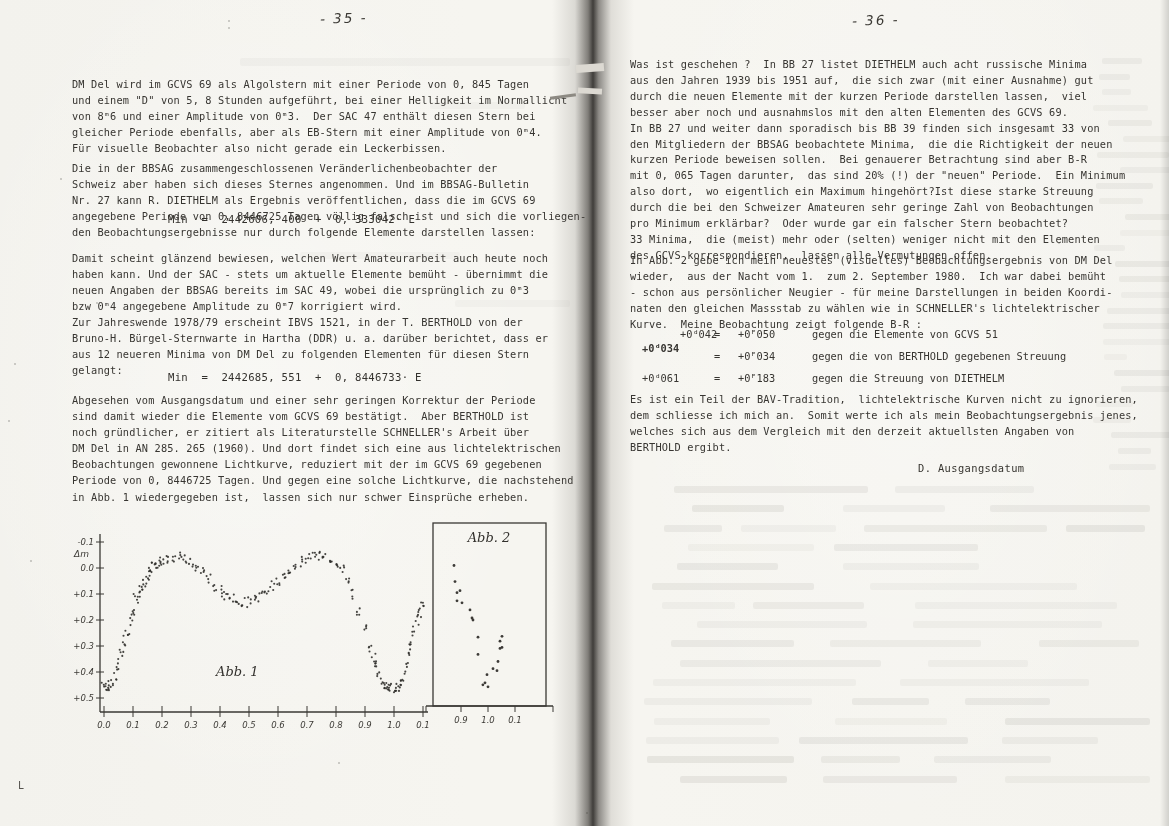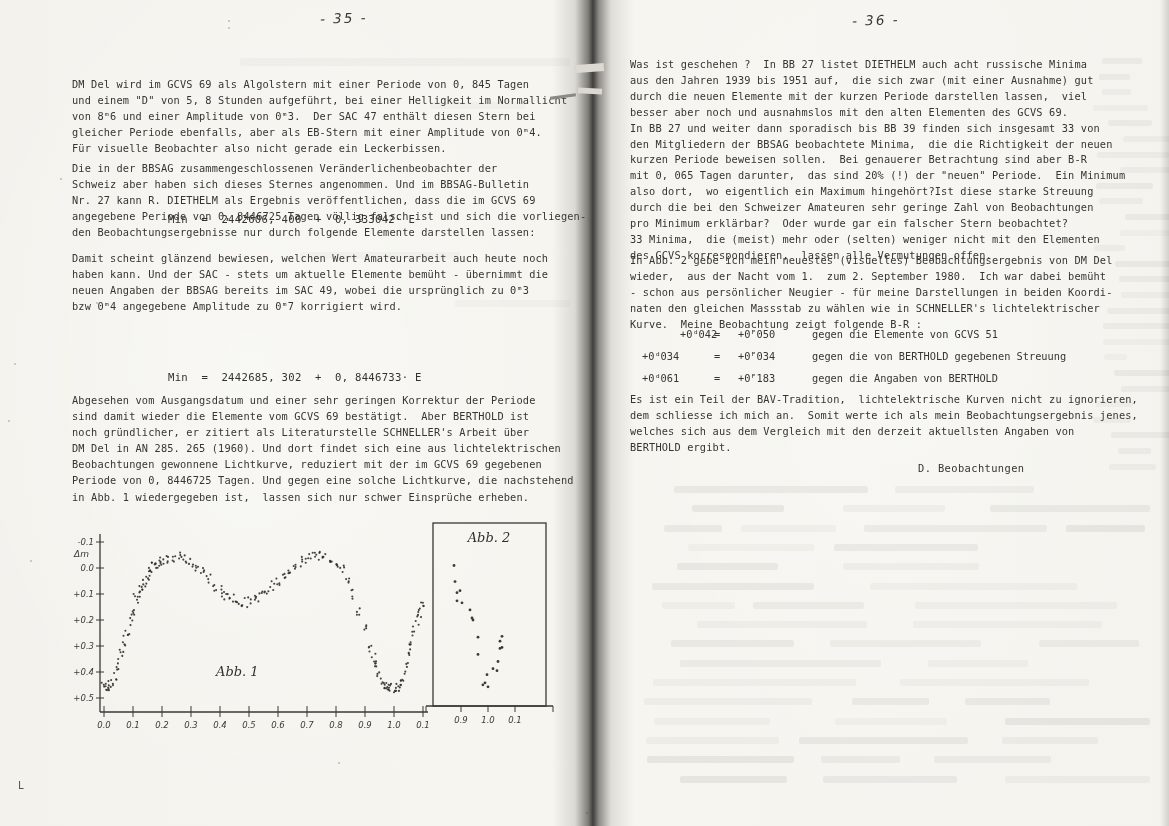--- a/index.html
+++ b/index.html
@@ -64,21 +64,25 @@
   <div class="tb" style="left:72px; top:160px; width:528px;">Die in der BBSAG zusammengeschlossenen Veränderlichenbeobachter der
 Schweiz aber haben sich dieses Sternes angenommen. Und im BBSAG-Bulletin
 Nr. 27 kann R. DIETHELM als Ergebnis veröffentlichen, dass die im GCVS 69
 angegebene Periode von 0, 8446725 Tagen völlig falsch ist und sich die vorliegen-
 den Beobachtungsergebnisse nur durch folgende Elemente darstellen lassen:</div>
   <div class="formula" style="left:168px; top:213px;">Min  =  2442606, 400  +  0, 333042· E</div>
   <div class="tb" style="left:72px; top:250px; width:520px;">Damit scheint glänzend bewiesen, welchen Wert Amateurarbeit auch heute noch
 haben kann. Und der SAC - stets um aktuelle Elemente bemüht - übernimmt die
 neuen Angaben der BBSAG bereits im SAC 49, wobei die ursprünglich zu 0ᵐ3
 bzw 0ᵐ4 angegebene Amplitude zu 0ᵐ7 korrigiert wird.</div>
-  <div class="formula" style="left:168px; top:371px;">Min  =  2442685, 302  +  0, 8446733· E</div>
+  <div class="tb" style="left:72px; top:314px; width:520px;">Zur Jahreswende 1978/79 erscheint IBVS 1521, in der T. BERTHOLD von der
+Bruno-H. Bürgel-Sternwarte in Hartha (DDR) u. a. darüber berichtet, dass er
+aus 12 neueren Minima von DM Del zu folgenden Elementen für diesen Stern
+gelangt:</div>
+  <div class="formula" style="left:168px; top:371px;">Min  =  2442685, 551  +  0, 8446733· E</div>
   <div class="tb" style="left:72px; top:392px; width:522px;">Abgesehen vom Ausgangsdatum und einer sehr geringen Korrektur der Periode
 sind damit wieder die Elemente vom GCVS 69 bestätigt.  Aber BERTHOLD ist
 noch gründlicher, er zitiert als Literaturstelle SCHNELLER's Arbeit über
 DM Del in AN 285. 265 (1960). Und dort findet sich eine aus lichtelektrischen
 Beobachtungen gewonnene Lichtkurve, reduziert mit der im GCVS 69 gegebenen
 Periode von 0, 8446725 Tagen. Und gegen eine solche Lichtkurve, die nachstehend
 in Abb. 1 wiedergegeben ist,  lassen sich nur schwer Einsprüche erheben.</div>
 
   <svg id="chart1" width="380" height="210" style="left:66px; top:528px;">
       <line x1="34" y1="6" x2="34" y2="184" class="axisline"></line>
@@ -481,37 +485,37 @@
 - schon aus persönlicher Neugier - für meine Darstellungen in beiden Koordi-
 naten den gleichen Massstab zu wählen wie in SCHNELLER's lichtelektrischer
 Kurve.  Meine Beobachtung zeigt folgende B-R :</div>
 
   <div>
     <span class="br-cell" style="left:680px; top:328px;">+0ᵈ042</span>
     <span class="br-cell" style="left:714px; top:328px;">=</span>
     <span class="br-cell" style="left:738px; top:328px;">+0ᴾ050</span>
     <span class="br-cell" style="left:812px; top:328px;">gegen die Elemente von GCVS 51</span>
 
-    <span class="br-cell" style="left:642px; top:350px;">+0ᵈ034</span>
+    <span class="br-cell" style="left:642px; top:342px;font-weight:bold;">+0ᵈ034</span>
     <span class="br-cell" style="left:714px; top:350px;">=</span>
     <span class="br-cell" style="left:738px; top:350px;">+0ᴾ034</span>
     <span class="br-cell" style="left:812px; top:350px;">gegen die von BERTHOLD gegebenen Streuung</span>
 
     <span class="br-cell" style="left:642px; top:372px;">+0ᵈ061</span>
     <span class="br-cell" style="left:714px; top:372px;">=</span>
     <span class="br-cell" style="left:738px; top:372px;">+0ᴾ183</span>
-    <span class="br-cell" style="left:812px; top:372px;">gegen die Angaben von BERTHOLD</span>
+    <span class="br-cell" style="left:812px; top:372px;">gegen die Streuung von DIETHELM</span>
   </div>
 
   <div class="tb" style="left:630px; top:392px; width:530px; line-height:15.9px;">Es ist ein Teil der BAV-Tradition,  lichtelektrische Kurven nicht zu ignorieren,
 dem schliesse ich mich an.  Somit werte ich als mein Beobachtungsergebnis jenes,
 welches sich aus dem Vergleich mit den derzeit aktuellsten Angaben von
 BERTHOLD ergibt.</div>
 
-  <div class="signature" style="left:918px; top:462px;">D. Beobachtungen</div>
+  <div class="signature" style="left:918px; top:462px;">D. Ausgangsdatum</div>
 
   <div class="corner-mark">L</div>
 
   <div id="decor">
       <div class="ghost" style="left: 674px; top: 486px; width: 194px; opacity: 0.12;"></div>
       <div class="ghost" style="left: 895px; top: 486px; width: 139px; opacity: 0.085;"></div>
       <div class="ghost" style="left: 692px; top: 505.3px; width: 92px; opacity: 0.139;"></div>
       <div class="ghost" style="left: 843px; top: 505.3px; width: 102px; opacity: 0.078;"></div>
       <div class="ghost" style="left: 990px; top: 505.3px; width: 160px; opacity: 0.115;"></div>
       <div class="ghost" style="left: 664px; top: 524.6px; width: 58px; opacity: 0.113;"></div>

